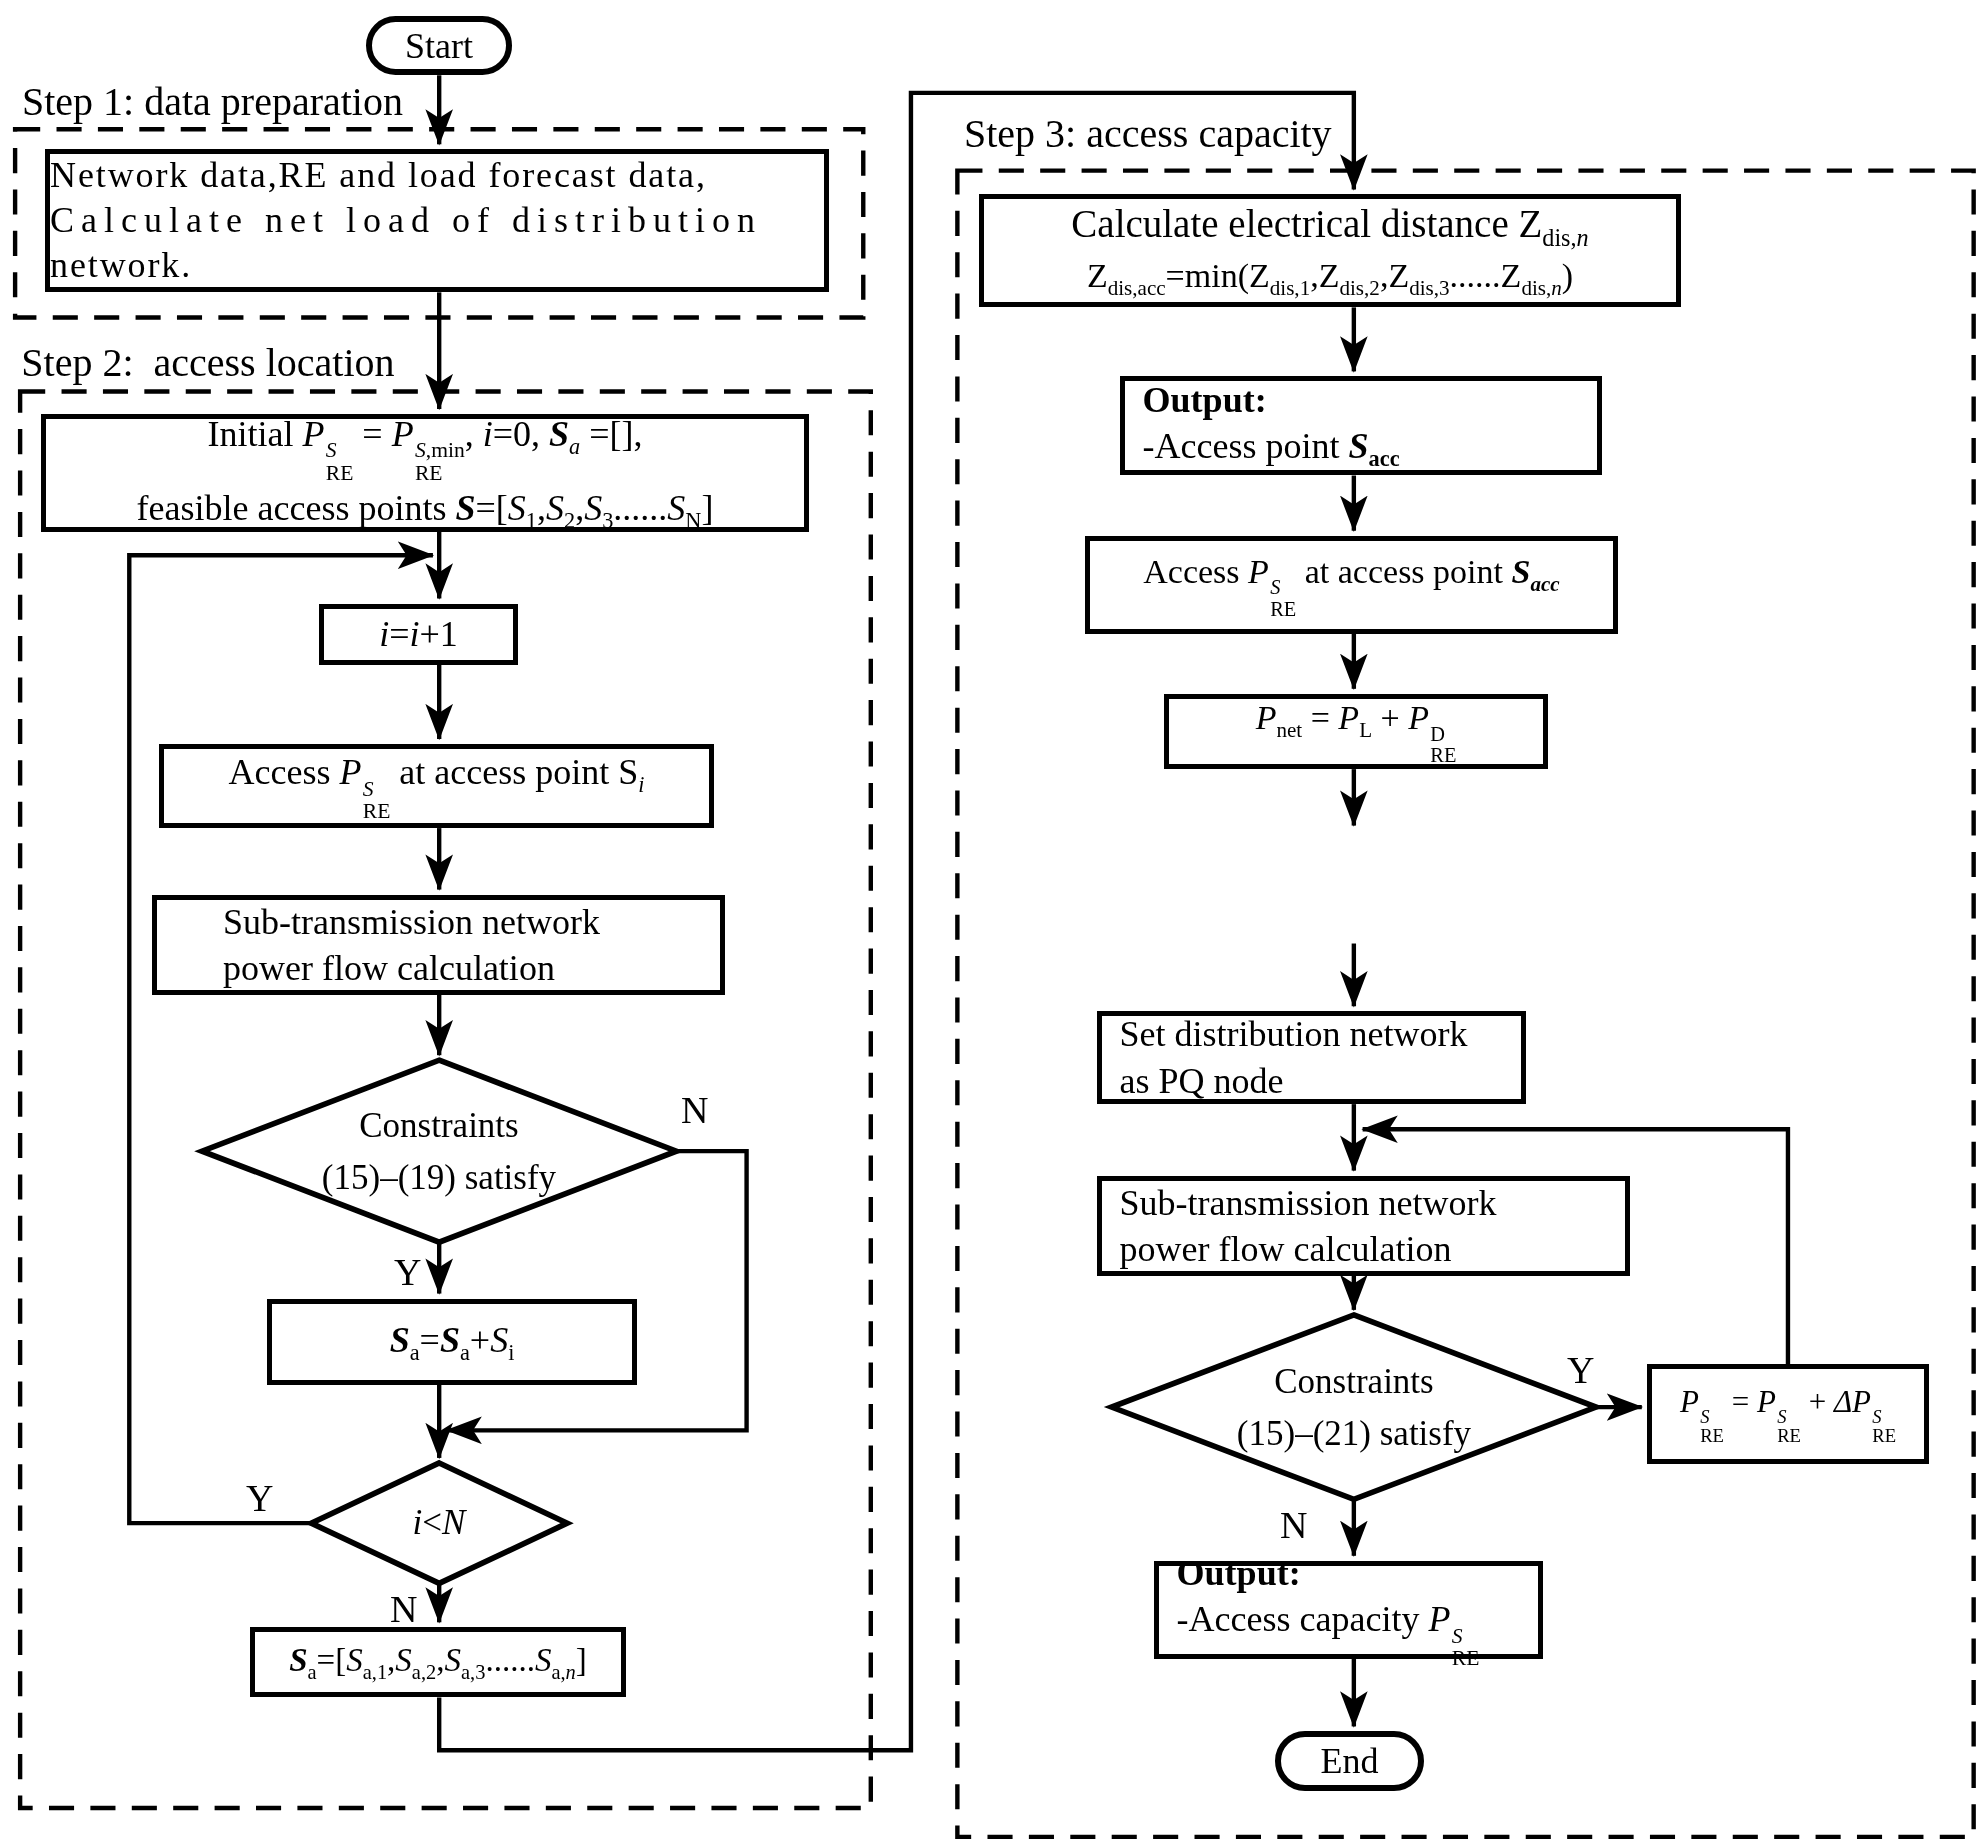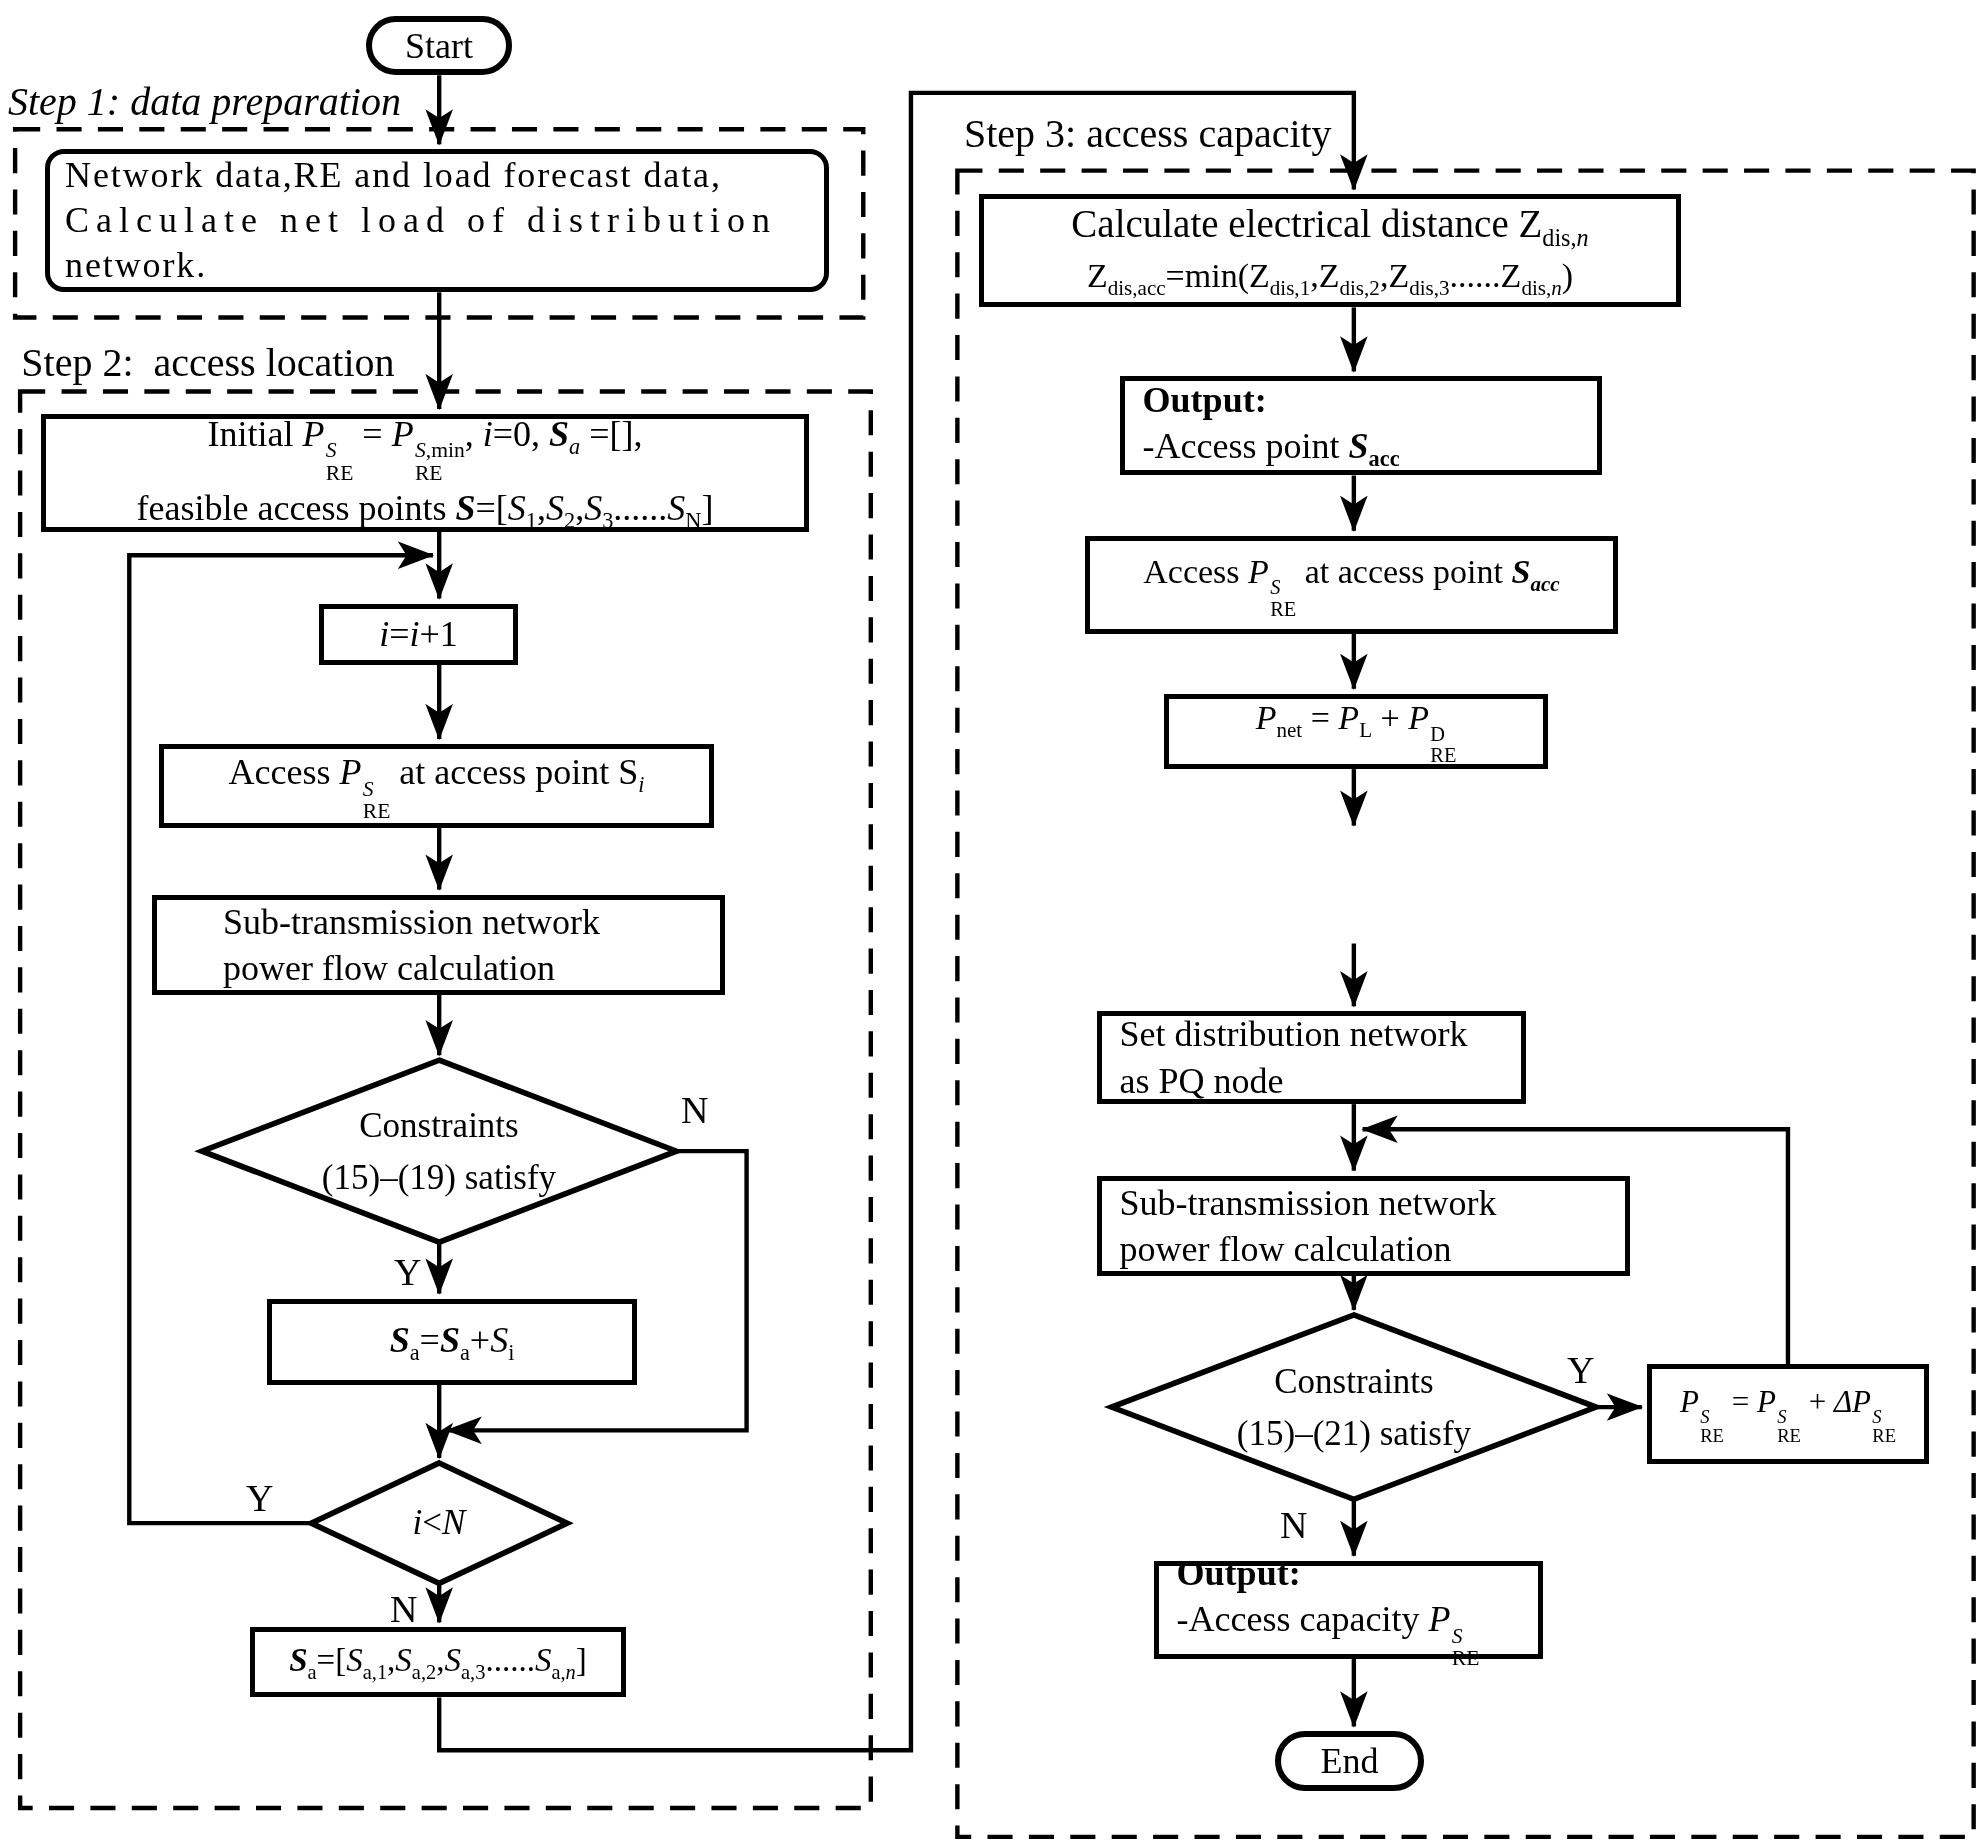--- a/index.html
+++ b/index.html
@@ -3,21 +3,21 @@
 <meta charset="utf-8">
 <style>
   html,body{margin:0;padding:0;background:#ffffff;}
   .wrap{position:relative;width:1985px;height:1845px;background:#fff;overflow:hidden;
         font-family:"Liberation Serif","DejaVu Serif",serif;color:#000;}
   svg.layer{position:absolute;left:0;top:0;}
   .box{position:absolute;background:#fff;border:5.6px solid #000;box-sizing:border-box;
        display:flex;flex-direction:column;justify-content:center;line-height:1.28;font-size:36px;}
   .c{align-items:center;text-align:center;}
   .l{align-items:flex-start;text-align:left;}
-  .pl24{padding-left:15px;padding-right:6.3px;border-radius:19px;}
+  .pl24{padding-right:6.3px;}
   .pl28{padding-left:17.6px;padding-right:6.3px;}
   .pl105{padding-left:66px;padding-right:6.3px;}
   .oval{position:absolute;background:#fff;border:6.3px solid #000;border-radius:627px;box-sizing:border-box;
         display:flex;align-items:center;justify-content:center;font-size:36px;}
   .lbl{position:absolute;font-size:40px;white-space:pre;}
   .yn{position:absolute;font-size:38px;}
   .dtx{position:absolute;display:flex;flex-direction:column;align-items:center;justify-content:center;
        text-align:center;font-size:35px;line-height:1.5;}
   sub{font-size:0.62em;}
   .st{display:inline-flex;flex-direction:column;align-items:flex-start;vertical-align:-0.55em;
@@ -79,21 +79,21 @@
     <polygon points="2158,2096 2544,2243 2158,2390 1772,2243" fill="#fff" stroke="#000" stroke-width="9"></polygon>
   </svg>
 
   <div class="oval" style="left:366px;top:16.3px;width:146px;height:59px;">
     <span>Start</span>
   </div>
   <div class="oval" style="left:1275px;top:1731px;width:149px;height:60px;">
     <span>End</span>
   </div>
 
-  <div class="lbl" style="left:8px;top:78px;font-style:italic;">Step 1: data preparation</div>
+  <div class="lbl" style="left:22px;top:78px;">Step 1: data preparation</div>
   <div class="lbl" style="left:21.3px;top:339px;">Step 2:  access location</div>
   <div class="lbl" style="left:964px;top:110px;">Step 3: access capacity</div>
 
   <div class="box l pl24" style="left:45px;top:149px;width:784px;height:143px;line-height:1.25;">
     <div class="ls1">Network data,RE and load forecast data,</div>
     <div class="ls2">Calculate net load of distribution</div>
     <div class="ls1">network.</div>
   </div>
 
   <div class="box c" style="left:41px;top:414px;width:768px;height:118px;">

